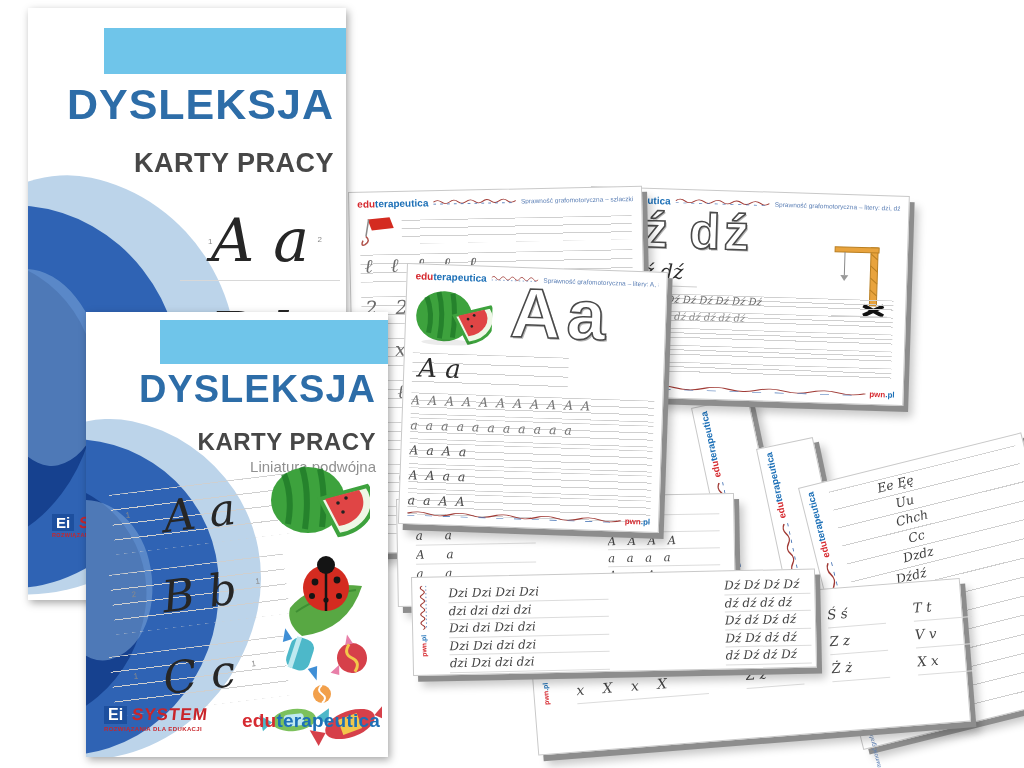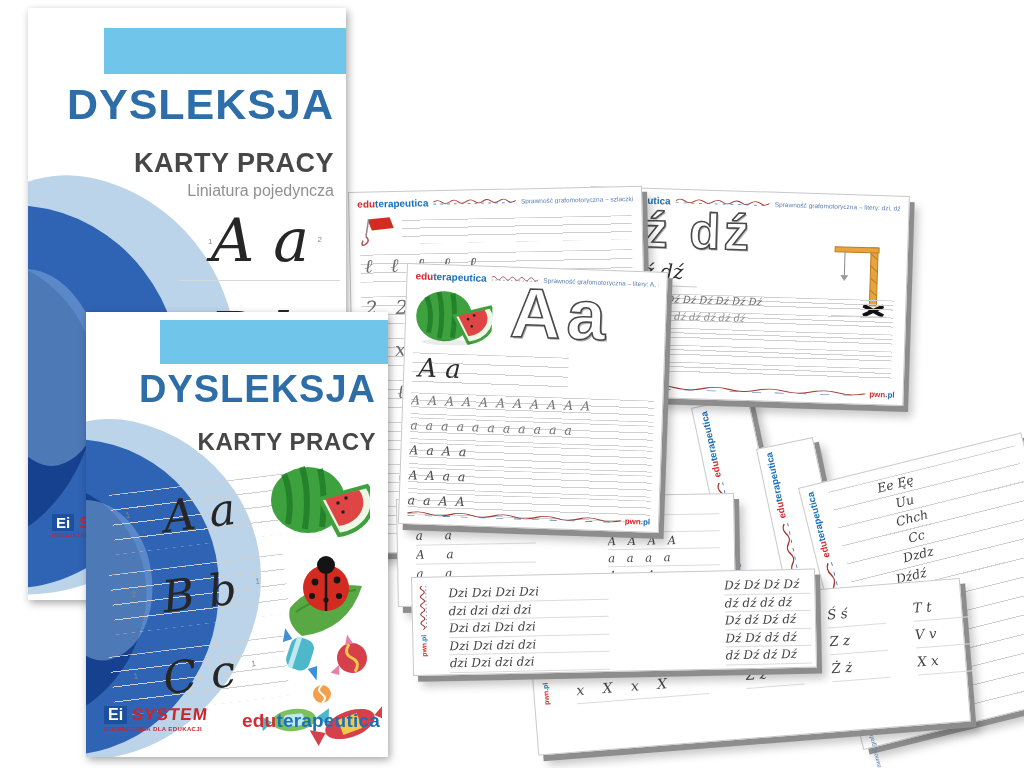--- a/index.html
+++ b/index.html
@@ -271,21 +271,20 @@
   </div>
 
   <div class="cover" style="left:28px;top:8px;width:318px;height:592px;z-index:6;">
     <div class="blob" style="left:-140px;top:168px;width:345px;height:425px;background:#bcd4ea;transform:rotate(12deg);"></div>
     <div class="blob" style="left:-150px;top:196px;width:305px;height:382px;background:#2f63b4;transform:rotate(-6deg);"></div>
     <div class="blob" style="left:-158px;top:252px;width:225px;height:292px;background:#16418f;transform:rotate(8deg);"></div>
     <div class="blob" style="left:-44px;top:258px;width:118px;height:200px;background:#7ea8d8;opacity:.55;transform:rotate(-14deg);"></div>
     <div class="band" style="left:76px;top:20px;width:242px;height:46px;"></div>
     <div class="ctitle" style="right:12px;top:72px;width:300px;font-size:43px;">DYSLEKSJA</div>
     <div class="csub" style="right:12px;top:140px;width:300px;font-size:27px;">KARTY PRACY</div>
-    <div class="ced" style="right:12px;top:174px;width:300px;font-size:16px;">Liniatura pojedyncza</div>
     <div class="clrow cur" style="left:152px;top:192px;width:160px;height:80px;font-size:60px;line-height:80px;text-align:center;">
       <span class="dg" style="left:28px;top:2px;">1</span>
       <span class="dg" style="right:18px;top:0;">2</span>
       <span>A a</span>
     </div>
     <div class="clrow cur" style="left:152px;top:284px;width:160px;height:84px;font-size:60px;line-height:84px;text-align:center;">
       <span class="dg" style="left:26px;top:2px;">2</span>
       <span class="dg" style="left:8px;top:24px;">1</span>
       <span class="dg" style="right:24px;top:0;">3</span>
       <span>B b</span>
@@ -298,20 +297,21 @@
   </div>
 
   <div class="cover" style="left:86px;top:312px;width:302px;height:445px;z-index:7;">
     <div class="blob" style="left:-128px;top:108px;width:300px;height:345px;background:#bcd4ea;transform:rotate(12deg);"></div>
     <div class="blob" style="left:-138px;top:126px;width:272px;height:315px;background:#2f63b4;transform:rotate(-6deg);"></div>
     <div class="blob" style="left:-146px;top:170px;width:205px;height:245px;background:#16418f;transform:rotate(8deg);"></div>
     <div class="blob" style="left:-42px;top:186px;width:108px;height:162px;background:#7ea8d8;opacity:.55;transform:rotate(-14deg);"></div>
     <div class="band" style="left:74px;top:8px;width:228px;height:44px;"></div>
     <div class="ctitle" style="right:12px;top:56px;width:280px;font-size:38px;">DYSLEKSJA</div>
     <div class="csub" style="right:12px;top:116px;width:280px;font-size:24px;">KARTY PRACY</div>
+    <div class="ced" style="right:12px;top:146px;width:280px;font-size:15px;">Liniatura podwójna</div>
 
     <div class="stave cur" style="position:absolute;left:26px;top:172px;width:175px;height:60px;--sp:15px;font-size:44px;line-height:58px;text-align:center;transform:rotate(-7deg);color:#262626;">
       <span class="dg" style="left:14px;top:-6px;">1</span>
       <span>A a</span>
     </div>
     <svg style="position:absolute;left:182px;top:148px;" width="102" height="80" viewBox="0 0 102 80">
       <ellipse cx="40" cy="40" rx="37" ry="33" fill="#3da23d"></ellipse>
       <path d="M16 14 q9 22 4 50 M34 7 q8 26 3 62 M52 9 q6 26 2 58" stroke="#1f7a28" stroke-width="6" fill="none" opacity=".8"></path>
       <path d="M52 39 L99 26 A41 33 0 0 1 71 75 Z" fill="#eef7e6" stroke="#3da23d" stroke-width="4"></path>
       <path d="M57 39 L91 30 A30 24 0 0 1 71 66 Z" fill="#e04545"></path>

